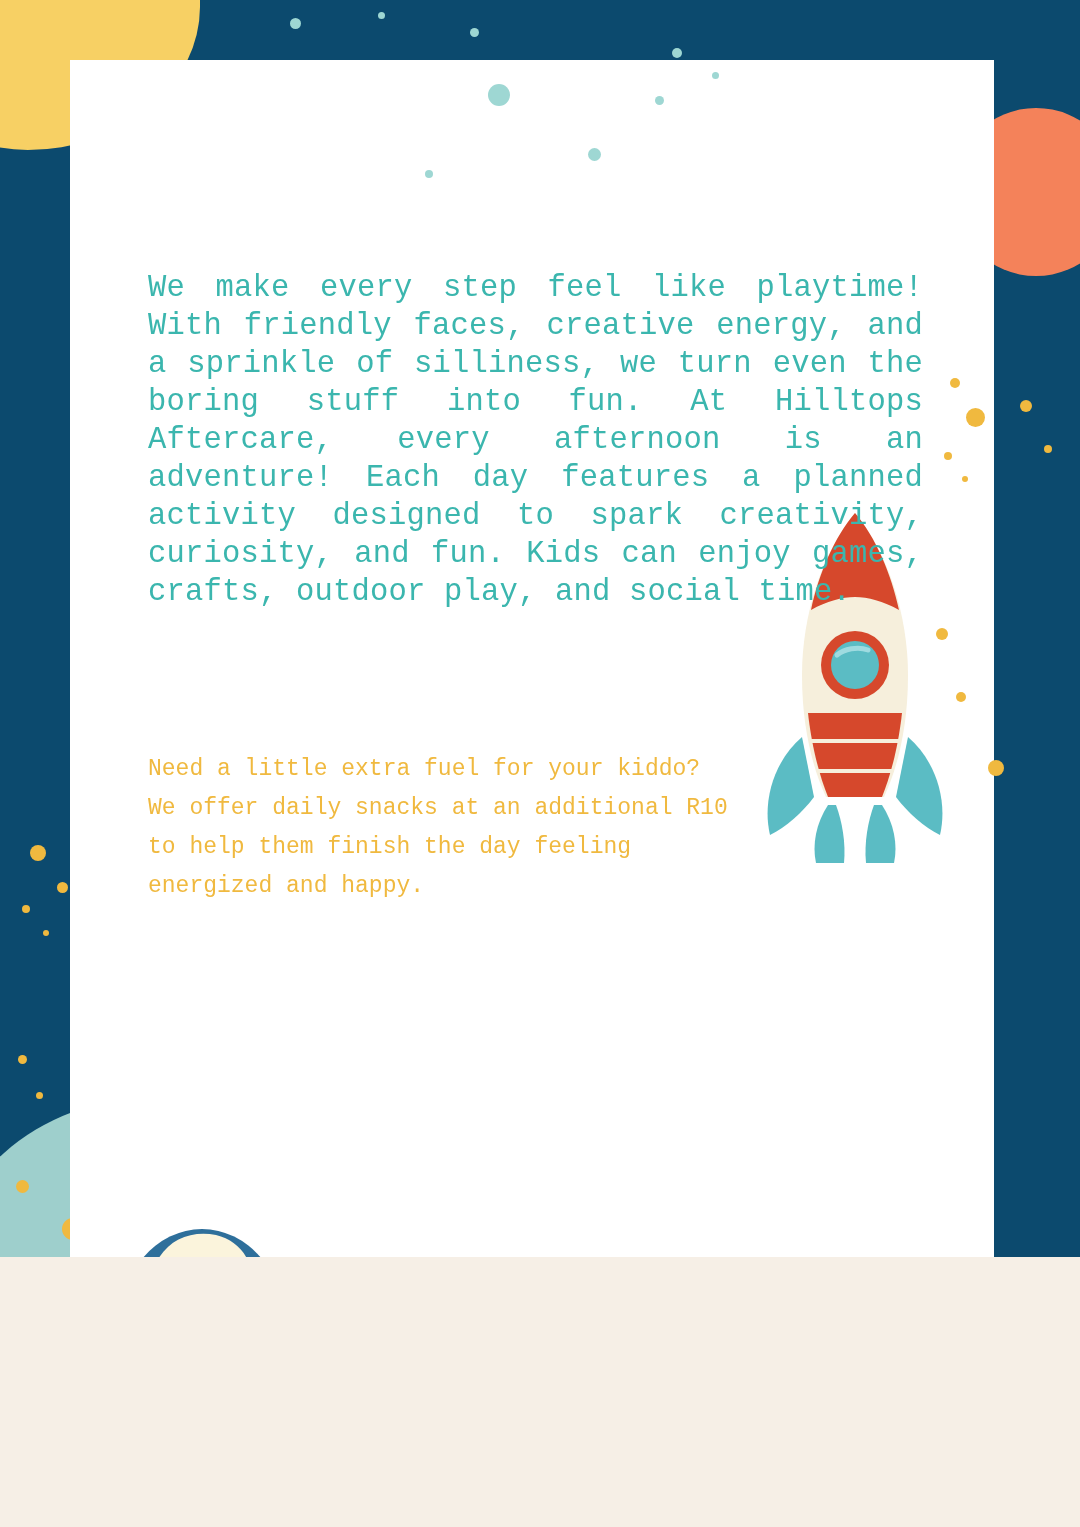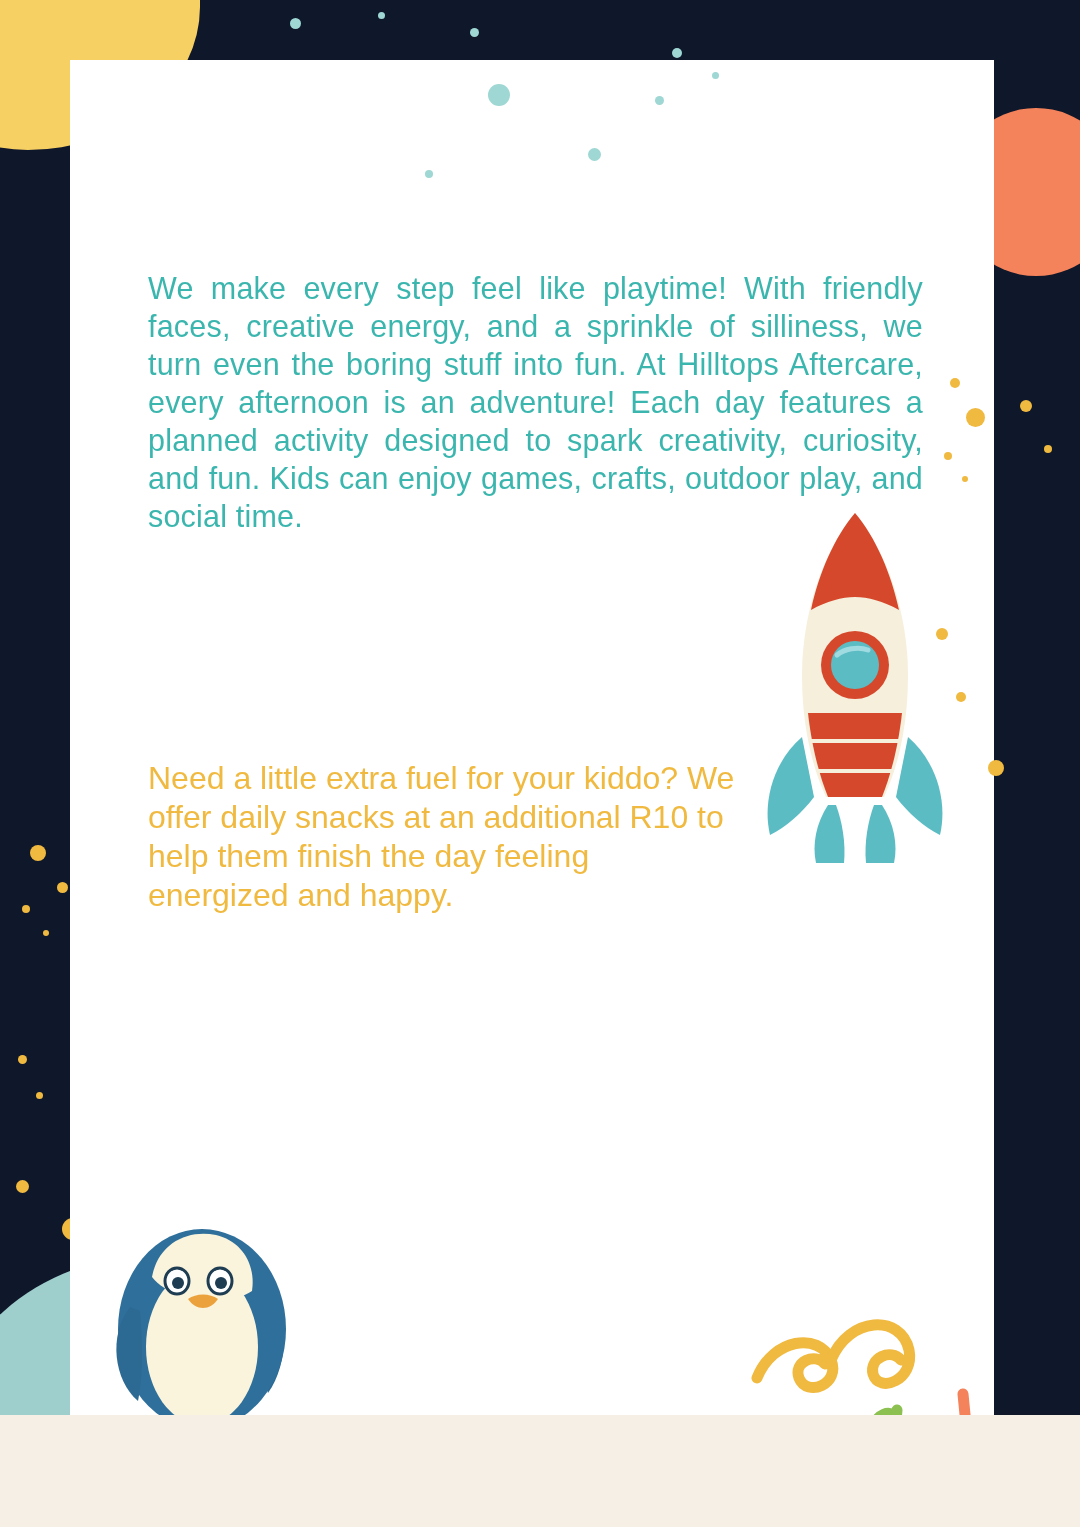--- a/index.html
+++ b/index.html
@@ -9,23 +9,24 @@
   }
   body {
     width: 1080px;
     height: 1527px;
     overflow: hidden;
     font-family: "Liberation Sans", sans-serif;
   }
   .poster {
     position: relative;
     width: 1080px;
-    height: 1415px;
-    background: #0f172a;
+    height: 1257px;
+    background: #0c4a6e;
     overflow: hidden;
+    font-family: Liberation Mono, monospace;
   }
 
   
   .blob-yellow {
     position: absolute;
     left: -130px;
     top: -150px;
     width: 330px;
     height: 300px;
     background: #f7d064;
@@ -112,21 +113,21 @@
     color: #9b8bd0;
     font-size: 25px;
     line-height: 34.5px;
   }
   .para-snack {
     position: absolute;
     left: 148px;
     top: 727px;
     width: 590px;
     color: #f0b93f;
-    font-size: 32px;
+    font-size: 23px;
     line-height: 39px;
   }
   .para-cta {
     position: absolute;
     left: 150px;
     top: 966px;
     width: 790px;
     color: #9b8bd0;
     font-size: 37px;
     line-height: 52px;

